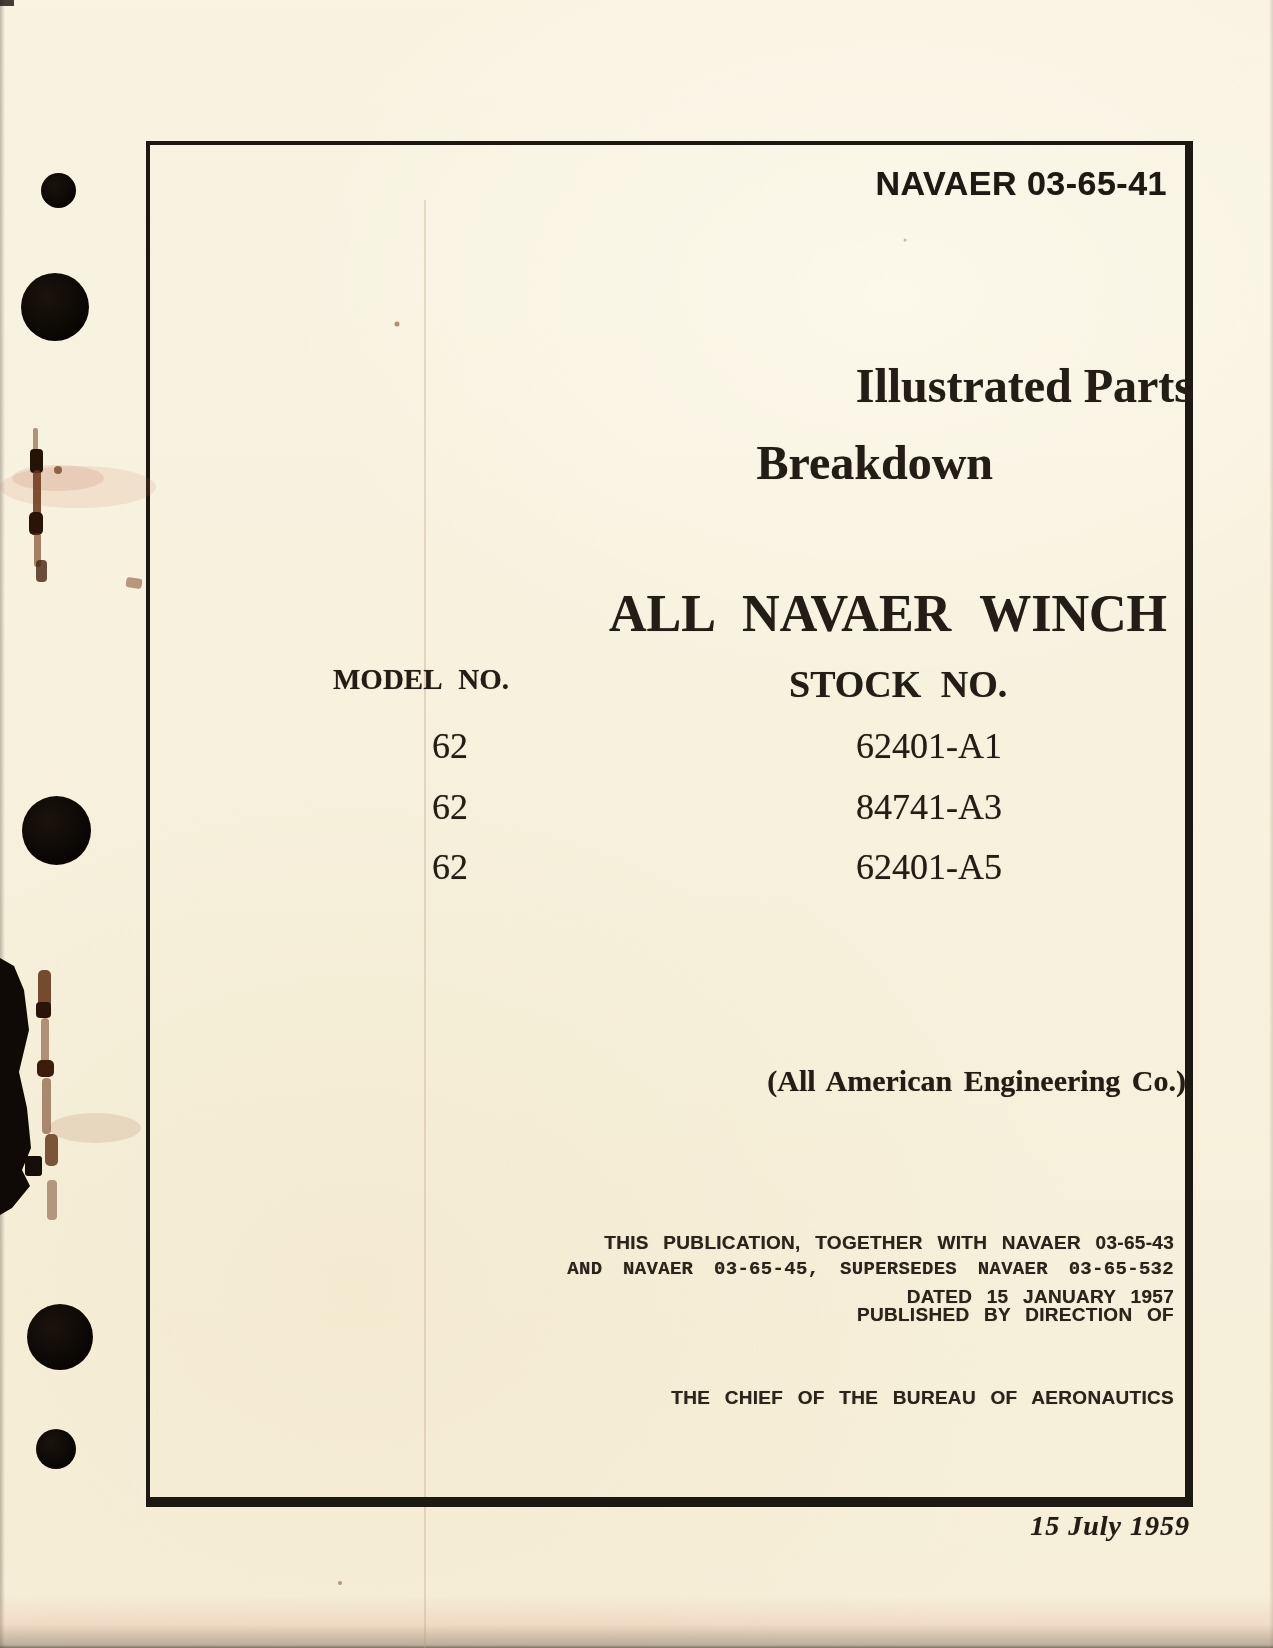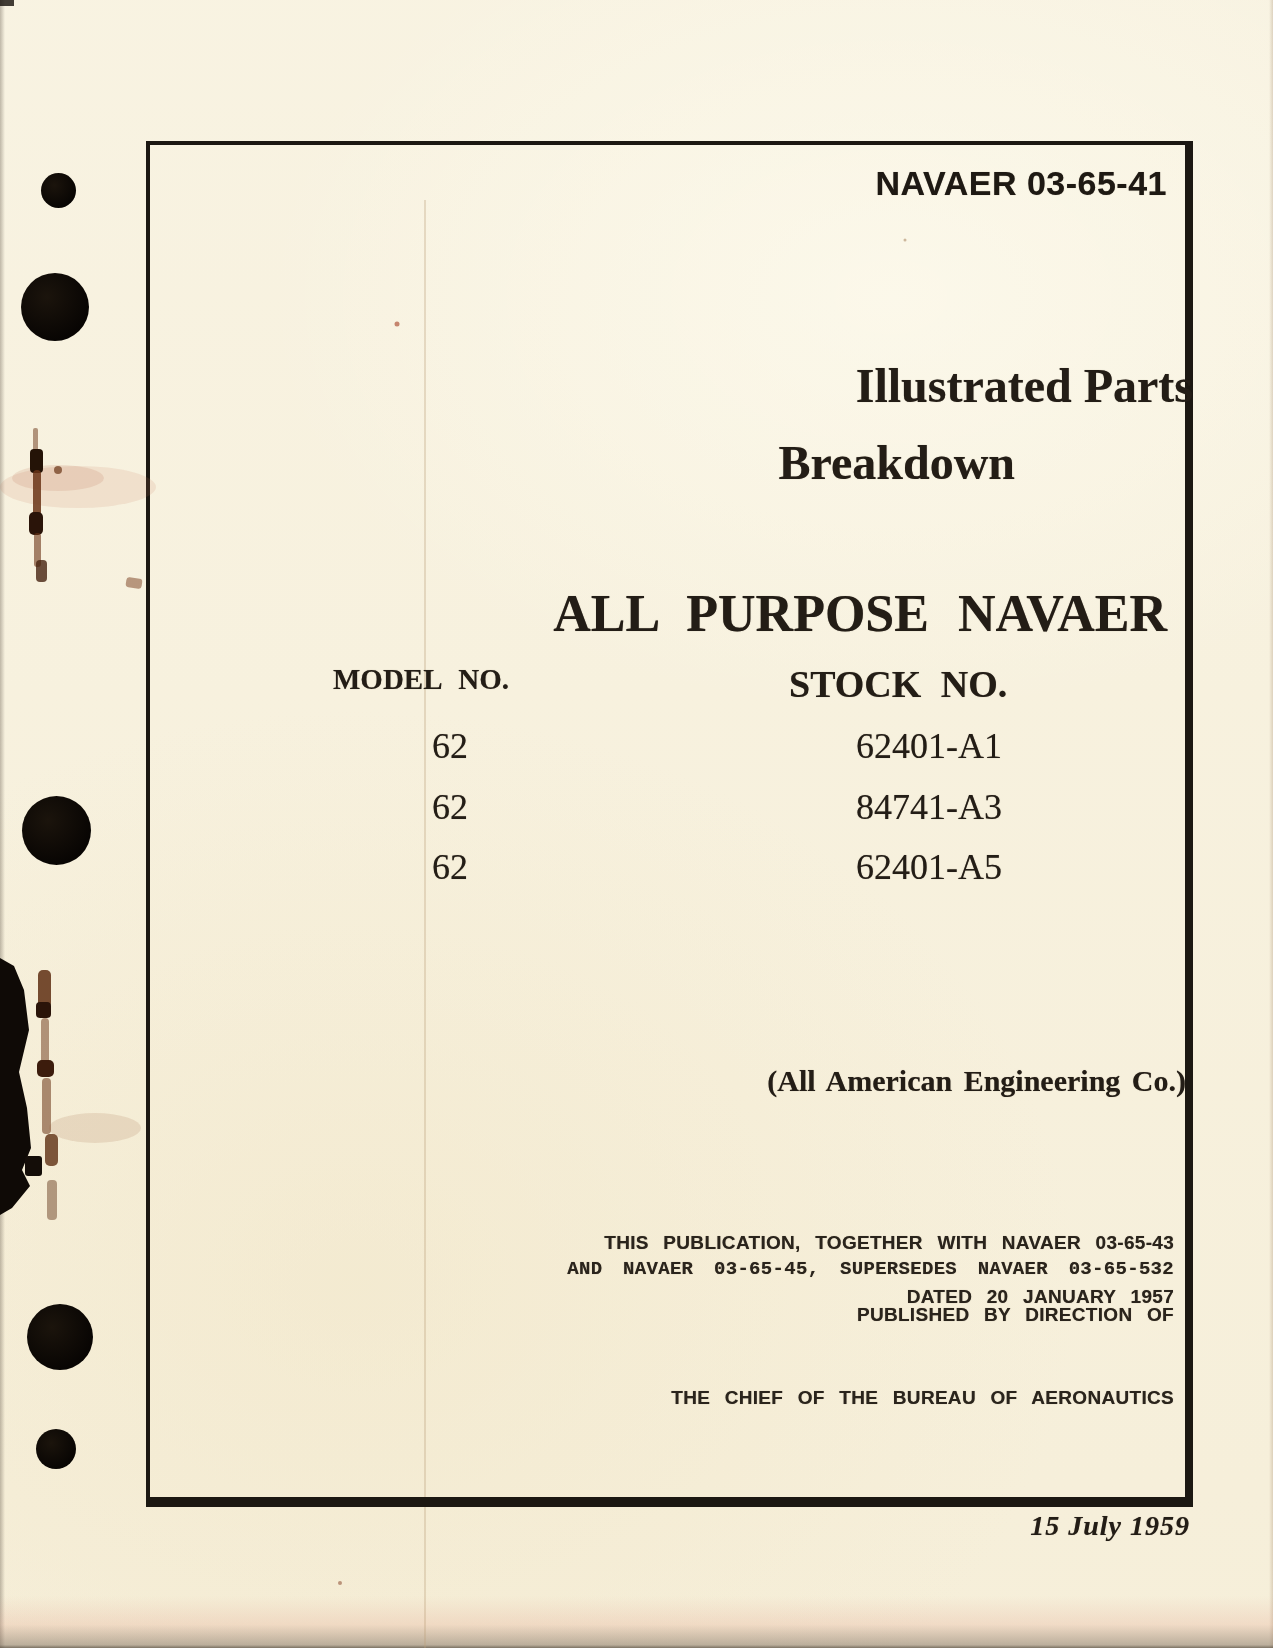--- a/index.html
+++ b/index.html
@@ -22,21 +22,21 @@
   .border-box{
     position:absolute;left:146px;top:141px;width:1047px;height:1366px;
     border-style:solid;border-color:#1c1812;
     border-top-width:4px;border-left-width:4px;
     border-right-width:8px;border-bottom-width:10px;
     box-sizing:border-box;
   }
 
   .pub-number{top:166px;right:106px;font-size:34px;letter-spacing:.5px;color:#1e1913;margin-left:40px;}
   .title1{top:362px;left:146px;width:1047px;font-size:48px;}
-  .title2{top:439px;left:150px;width:865px;font-size:48px;}
+  .title2{top:439px;left:128px;width:865px;font-size:48px;}
   .subject{top:588px;left:120px;width:1047px;font-size:52px;word-spacing:16px;}
   .model-header{top:665px;left:333px;font-size:29px;word-spacing:10px;}
   .stock-header{top:665px;left:789px;font-size:38px;word-spacing:10px;}
   .cell-model{width:90px;left:405px;text-align:center;font-size:36px;}
   .cell-stock{left:856px;font-size:36px;}
   .row1{top:728px;} .row2{top:789px;} .row3{top:849px;}
   .manufacturer{top:1066px;left:146px;width:1040px;font-size:30px;word-spacing:4px;}
   .sup1{top:1233px;} .sup2{top:1260px;font-family:Liberation Mono, monospace;} .sup3{top:1287px;}
   .sup-line{left:146px;width:1028px;font-size:19px;word-spacing:9px;letter-spacing:.3px;color:#2a241c;}
   .pubby1{top:1305px;} .pubby2{top:1388px;}
@@ -75,37 +75,37 @@
 <div class="corner-mark"></div>
 <div class="crease"></div>
 
 <div class="border-box"></div>
 
 <div class="t sansb pub-number">NAVAER 03-65-41</div>
 
 <div class="t serifb center title1">Illustrated Parts</div>
 <div class="t serifb center title2">Breakdown</div>
 
-<div class="t serifb center subject">ALL PURPOSE NAVAER</div>
+<div class="t serifb center subject">ALL NAVAER WINCH</div>
 
 <div class="t serifb model-header">MODEL NO.</div>
 <div class="t serifb stock-header">STOCK NO.</div>
 
 <div class="t cell-model row1">62</div>
 <div class="t cell-stock row1">62401-A1</div>
 <div class="t cell-model row2">62</div>
 <div class="t cell-stock row2">84741-A3</div>
 <div class="t cell-model row3">62</div>
 <div class="t cell-stock row3">62401-A5</div>
 
 <div class="t serifb center manufacturer">(All American Engineering Co.)</div>
 
 <div class="t sansb center sup-line sup1">THIS PUBLICATION, TOGETHER WITH NAVAER 03-65-43</div>
 <div class="t sansb center sup-line sup2">AND NAVAER 03-65-45, SUPERSEDES NAVAER 03-65-532</div>
-<div class="t sansb center sup-line sup3">DATED 20 JANUARY 1957</div>
+<div class="t sansb center sup-line sup3">DATED 15 JANUARY 1957</div>
 
 <div class="t sansb center pubby-line pubby1">PUBLISHED BY DIRECTION OF</div>
 <div class="t sansb center pubby-line pubby2">THE CHIEF OF THE BUREAU OF AERONAUTICS</div>
 
 <div class="t serifb issue-date">15 July 1959</div>
 
 <div class="punch-hole hole1"></div>
 <div class="punch-hole hole2"></div>
 <div class="punch-hole hole3"></div>
 <div class="punch-hole hole4"></div>

